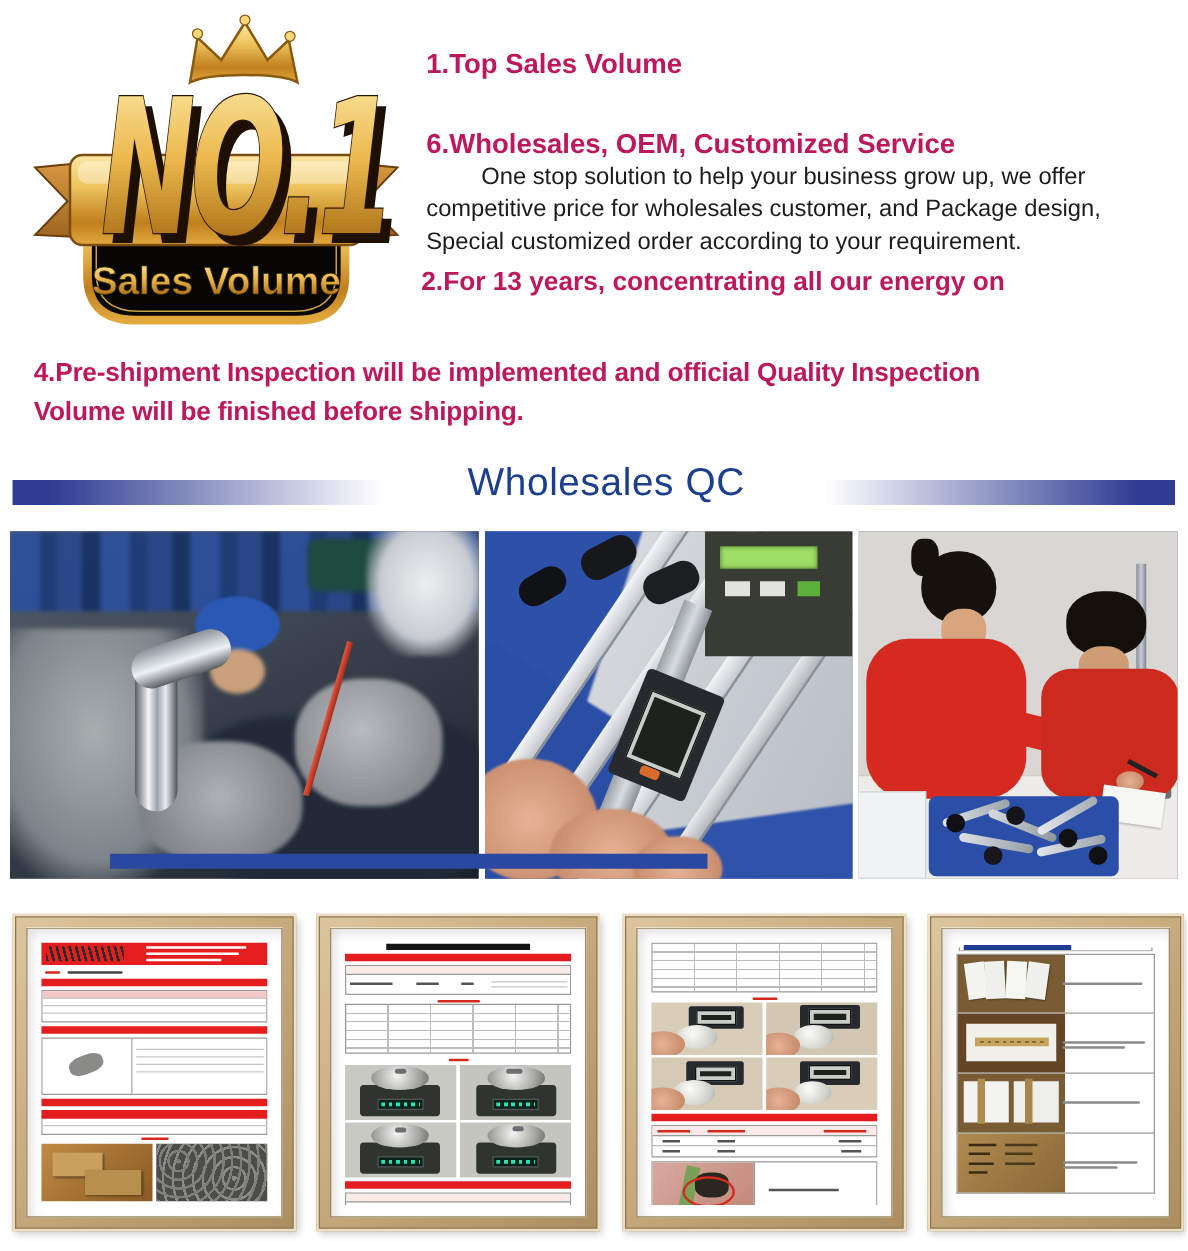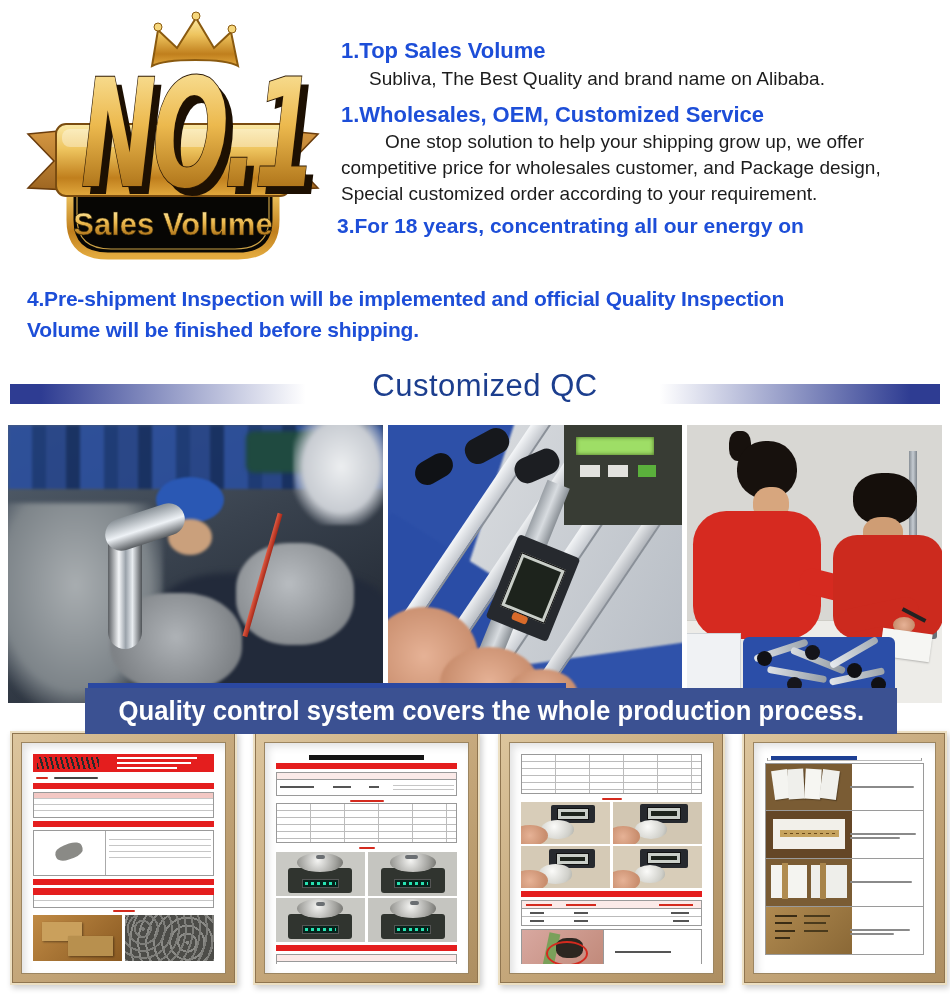--- a/index.html
+++ b/index.html
@@ -1,21 +1,21 @@
 <!DOCTYPE html>
 <html><head>
 <meta charset="utf-8">
 <style>
   html,body{margin:0;padding:0;background:#fff;}
   .page{position:relative;width:950px;height:1001px;background:#fff;overflow:hidden;
         font-family:"Liberation Sans",sans-serif;}
   .abs{position:absolute;}
 
   
-  .ft{position:absolute;color:#1d4ed8;white-space:nowrap;}
+  .ft{position:absolute;color:#be185d;white-space:nowrap;}
   .t{font-weight:700;font-size:22px;}
   .b{font-weight:400;font-size:19px;color:#1c1c1c;}
   .t3{font-weight:700;font-size:21px;}
   .t4{font-weight:700;font-size:21px;letter-spacing:-0.2px;}
 
   
   .qcbar{position:absolute;top:384px;height:20px;}
   .qcbar.l{left:10px;width:308px;background:linear-gradient(90deg,#2e3c92 0%,#2e3c92 10%,rgba(46,60,146,0) 96%);}
   .qcbar.r{left:648px;width:292px;background:linear-gradient(270deg,#2e3c92 0%,#2e3c92 10%,rgba(46,60,146,0) 96%);}
   .qctitle{position:absolute;left:330px;top:368px;width:310px;text-align:center;
@@ -118,34 +118,33 @@
 
     <g>
       <path d="M140 58 C155 50,212 50,226 58 L219 24 L202 40 L184 10 L165 40 L146 22 Z" fill="url(#gBand)" stroke="#8a5a10" stroke-width="2"></path>
       <circle cx="146" cy="19" r="4" fill="#f6d77c" stroke="#8a5a10"></circle>
       <circle cx="184" cy="8" r="4" fill="#f6d77c" stroke="#8a5a10"></circle>
       <circle cx="220" cy="21" r="4" fill="#f6d77c" stroke="#8a5a10"></circle>
     </g>
   </svg>
 
   <div class="ft t" style="left:341px;top:38px">1.Top Sales Volume</div>
-  <div class="ft b" style="left:369px;top:68px">Subliva, The Best Quality and brand name on Alibaba.</div>
-
-  <div class="ft t" style="left:341px;top:102px">1.Wholesales, OEM, Customized Service</div>
-  <div class="ft b" style="left:385px;top:131px">One stop solution to help your shipping grow up, we offer</div>
+
+  <div class="ft t" style="left:341px;top:102px">6.Wholesales, OEM, Customized Service</div>
+  <div class="ft b" style="left:385px;top:131px">One stop solution to help your business grow up, we offer</div>
   <div class="ft b" style="left:341px;top:157px">competitive price for wholesales customer, and Package design,</div>
   <div class="ft b" style="left:341px;top:183px">Special customized order according to your requirement.</div>
 
-  <div class="ft t3" style="left:337px;top:214px">3.For 18 years, concentrating all our energy on</div>
+  <div class="ft t3" style="left:337px;top:214px">2.For 13 years, concentrating all our energy on</div>
 
   <div class="ft t4" style="left:27px;top:287px">4.Pre-shipment Inspection will be implemented and official Quality Inspection</div>
   <div class="ft t4" style="left:27px;top:318px">Volume will be finished before shipping.</div>
 
   <div class="qcbar l"></div>
-  <div class="qctitle">Customized QC</div>
+  <div class="qctitle">Wholesales QC</div>
   <div class="qcbar r"></div>
 
   <div class="photo p1">
     <div style="inset:0;background:linear-gradient(155deg,#55616e,#39424e 45%,#1b212b)"></div>
     <div style="left:0;top:0;width:100%;height:64px;opacity:.9;filter:blur(1.5px);
                 background:repeating-linear-gradient(90deg,#2b4f9e 0 24px,#1b3a78 24px 38px,#27468c 38px 58px,#152f63 58px 72px)"></div>
     <div style="left:238px;top:6px;width:74px;height:42px;background:#1f4a40;border-radius:8px;filter:blur(2px)"></div>
     <div style="left:-20px;top:78px;width:175px;height:205px;filter:blur(2px);
                 background:radial-gradient(ellipse at 50% 40%,#a8adb0,#7d8489 60%,rgba(0,0,0,0) 78%)"></div>
     <div style="left:148px;top:52px;width:68px;height:46px;background:#2a58b4;border-radius:50%;filter:blur(1px)"></div>
@@ -230,23 +229,20 @@
       <div style="left:14px;top:14px;width:15px;height:15px;background:#101014;border-radius:50%"></div>
       <div style="left:62px;top:8px;width:15px;height:15px;background:#14141a;border-radius:50%"></div>
       <div style="left:104px;top:26px;width:15px;height:15px;background:#101014;border-radius:50%"></div>
       <div style="left:44px;top:40px;width:15px;height:15px;background:#16161c;border-radius:50%"></div>
       <div style="left:128px;top:40px;width:15px;height:15px;background:#101014;border-radius:50%"></div>
     </div>
     <div style="left:-6px;top:208px;width:58px;height:68px;background:#f0f2f4;border:1px solid #d0d4d8"></div>
   </div>
 
   <div class="accent"></div>
-  <div class="banner">
-    <span>Quality control system covers the whole production process.</span>
-  </div>
 
   <div class="frame" style="left:10px">
     <div class="pgdoc">
         <div class="doc">
       <div style="height:18px;background:#e41e1e;position:relative">
         <div style="position:absolute;left:4px;top:3px;width:62px;height:12px;
                     background:repeating-linear-gradient(75deg,#2a2a2a 0 2px,rgba(0,0,0,0) 2px 5px)"></div>
         <div style="position:absolute;left:84px;top:3px;width:80px;height:2px;background:#fff"></div>
         <div style="position:absolute;left:84px;top:8px;width:74px;height:2px;background:#fff"></div>
         <div style="position:absolute;left:84px;top:13px;width:60px;height:2px;background:#fff"></div>

